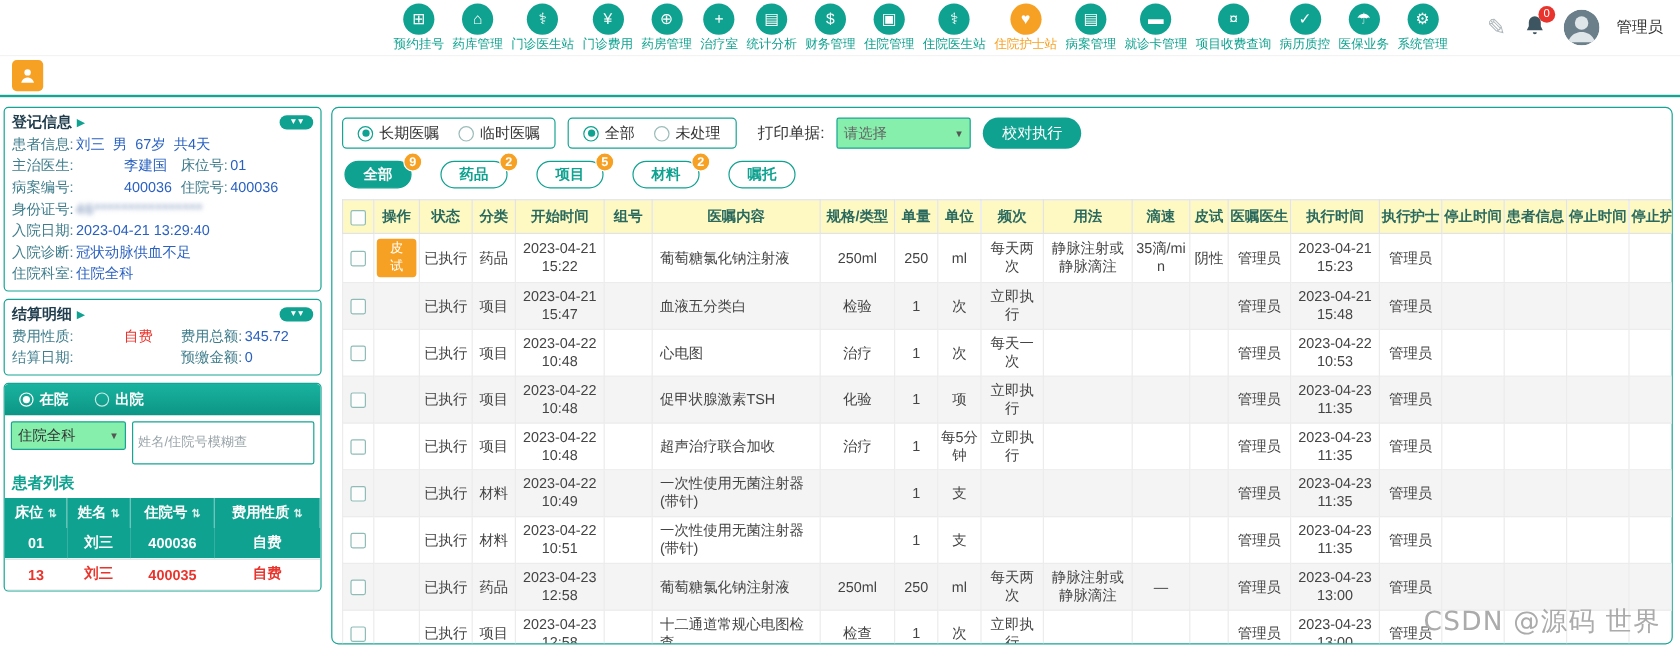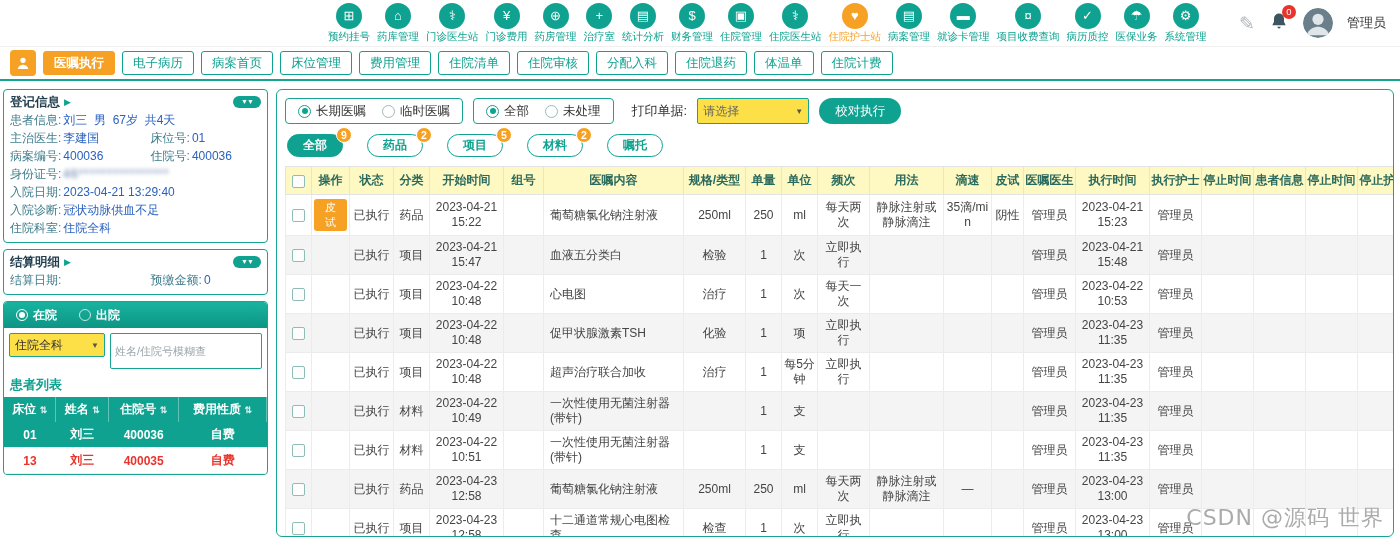--- a/index.html
+++ b/index.html
@@ -31,35 +31,35 @@
   
   .content { display:flex; gap:8px; padding:8px 6px 0 3px; height:456px; }
   .sidebar { flex:0 0 230px; display:flex; flex-direction:column; gap:6px; }
   .panel { border:1px solid #17a493; border-radius:4px; padding:3px 6px 5px 6px; background:#fff; position:relative; }
   .panel-head { display:flex; align-items:center; height:18px; }
   .panel-title { font-size:12.5px; font-weight:bold; color:#1f3d4d; }
   .panel-arrow { color:#0fa290; font-size:9px; margin-left:4px; }
   .panel-pill { margin-left:auto; width:28px; height:12px; background:#0fa290; border-radius:7px; color:#fff; font-size:7px; line-height:11px; text-align:center; letter-spacing:-1px; cursor:pointer; }
   .info-row { display:flex; font-size:12px; line-height:18px; white-space:nowrap; }
   .pair { display:flex; }
-  .pair.first { flex:0 0 56%; }
+  .pair.first { flex:0 0 56%;gap:40px; }
   .info-label { color:#3f7d8c; margin-right:2px; }
   .info-value { color:#2a61c0; white-space:pre; overflow:hidden; }
   .info-value.c-red { color:#e8342c; }
   .info-value.masked { filter:blur(2px); color:#5b79a8; letter-spacing:1px; }
 
   
   .pt-panel { padding:0; overflow:hidden; }
   .pt-band { height:26px; background:linear-gradient(#19b3a0,#0d9584); display:flex; align-items:center; gap:22px; padding:0 12px; border-radius:3px 3px 0 0; }
   .pt-opt { display:flex; align-items:center; gap:5px; color:#fff; font-size:12px; font-weight:bold; cursor:pointer; }
   .pt-radio { width:12px; height:12px; border:1.5px solid #fff; border-radius:50%; position:relative; opacity:.75; }
   .pt-opt.on .pt-radio { opacity:1; }
   .pt-opt.on .pt-radio::after { content:''; position:absolute; inset:2px; background:#fff; border-radius:50%; }
   .pt-search { display:flex; gap:5px; padding:5px 5px; }
-  .selectbox { height:24px; border:1px solid #17a493; border-radius:2px; display:flex; align-items:center; padding:0 5px; font-size:12px; color:#333; background:#fde047; cursor:pointer;text-align:right; }
+  .selectbox { height:24px; border:1px solid #17a493; border-radius:2px; display:flex; align-items:center; padding:0 5px; font-size:12px; color:#333; background:#86efac; cursor:pointer;text-align:right; }
   .selectbox .arr { margin-left:auto; font-size:8px; color:#555; padding-left:6px; }
   .ward-select { flex:0 0 96px; }
   .pt-input { flex:1; height:36px; border:1px solid #17a493; border-radius:2px; font-size:11px; padding:0 4px; color:#333; font-family:inherit; }
   .pt-input::placeholder { color:#9aa5aa; }
   .pt-title { font-size:13px; font-weight:bold; color:#0fa290; padding:2px 6px 3px 6px; }
   .pt-table { width:100%; border-collapse:collapse; }
   .pt-table th { background:#0fa290; color:#fff; font-size:12px; padding:4px 0; border-right:1px solid rgba(255,255,255,.35); cursor:pointer; white-space:nowrap; }
   .pt-table th .sort { font-size:9px; opacity:.85; margin-left:1px; }
   .pt-table td { text-align:center; font-size:12px; color:#333; padding:4px 0; border-bottom:1px solid #eee; }
   .pt-table tr.selected td { background:#0fa290; color:#fff; font-weight:bold; }
@@ -187,33 +187,20 @@
   </div>
 </div>
 
 <div class="tabbar">
   <span class="person-badge">
     <svg width="16" height="16" viewBox="0 0 24 24">
         <circle cx="12" cy="8" r="4" fill="#fff"></circle>
         <path d="M4 21c1.5-5.5 6-6.5 8-6.5s6.5 1 8 6.5z" fill="#fff"></path>
       </svg>
   </span>
-  <span style="display:flex;gap:7px;">
-      <button class="tab-btn active">医嘱执行</button>
-      <button class="tab-btn">电子病历</button>
-      <button class="tab-btn">病案首页</button>
-      <button class="tab-btn">床位管理</button>
-      <button class="tab-btn">费用管理</button>
-      <button class="tab-btn">住院清单</button>
-      <button class="tab-btn">住院审核</button>
-      <button class="tab-btn">分配入科</button>
-      <button class="tab-btn">住院退药</button>
-      <button class="tab-btn">体温单</button>
-      <button class="tab-btn">住院计费</button>
-    </span>
 </div>
 
 <div class="content">
 
   <div class="sidebar">
 
     <div class="panel">
       <div class="panel-head">
         <span class="panel-title">登记信息</span>
         <span class="panel-arrow">▶</span>
@@ -273,20 +260,30 @@
         </div>
     </div>
 
     <div class="panel">
       <div class="panel-head">
         <span class="panel-title">结算明细</span>
         <span class="panel-arrow">▶</span>
         <span class="panel-pill">▼▼</span>
       </div>
       <div>
+          <div class="info-row">
+            <span class="pair first">
+              <span class="info-label">费用性质:</span>
+              <span class="info-value c-red">自费</span>
+            </span>
+            <span class="pair">
+              <span class="info-label">费用总额:</span>
+              <span class="info-value">345.72</span>
+            </span>
+          </div>
           <div class="info-row">
             <span class="pair first">
               <span class="info-label">结算日期:</span>
               <span class="info-value"></span>
             </span>
             <span class="pair">
               <span class="info-label">预缴金额:</span>
               <span class="info-value">0</span>
             </span>
           </div>

